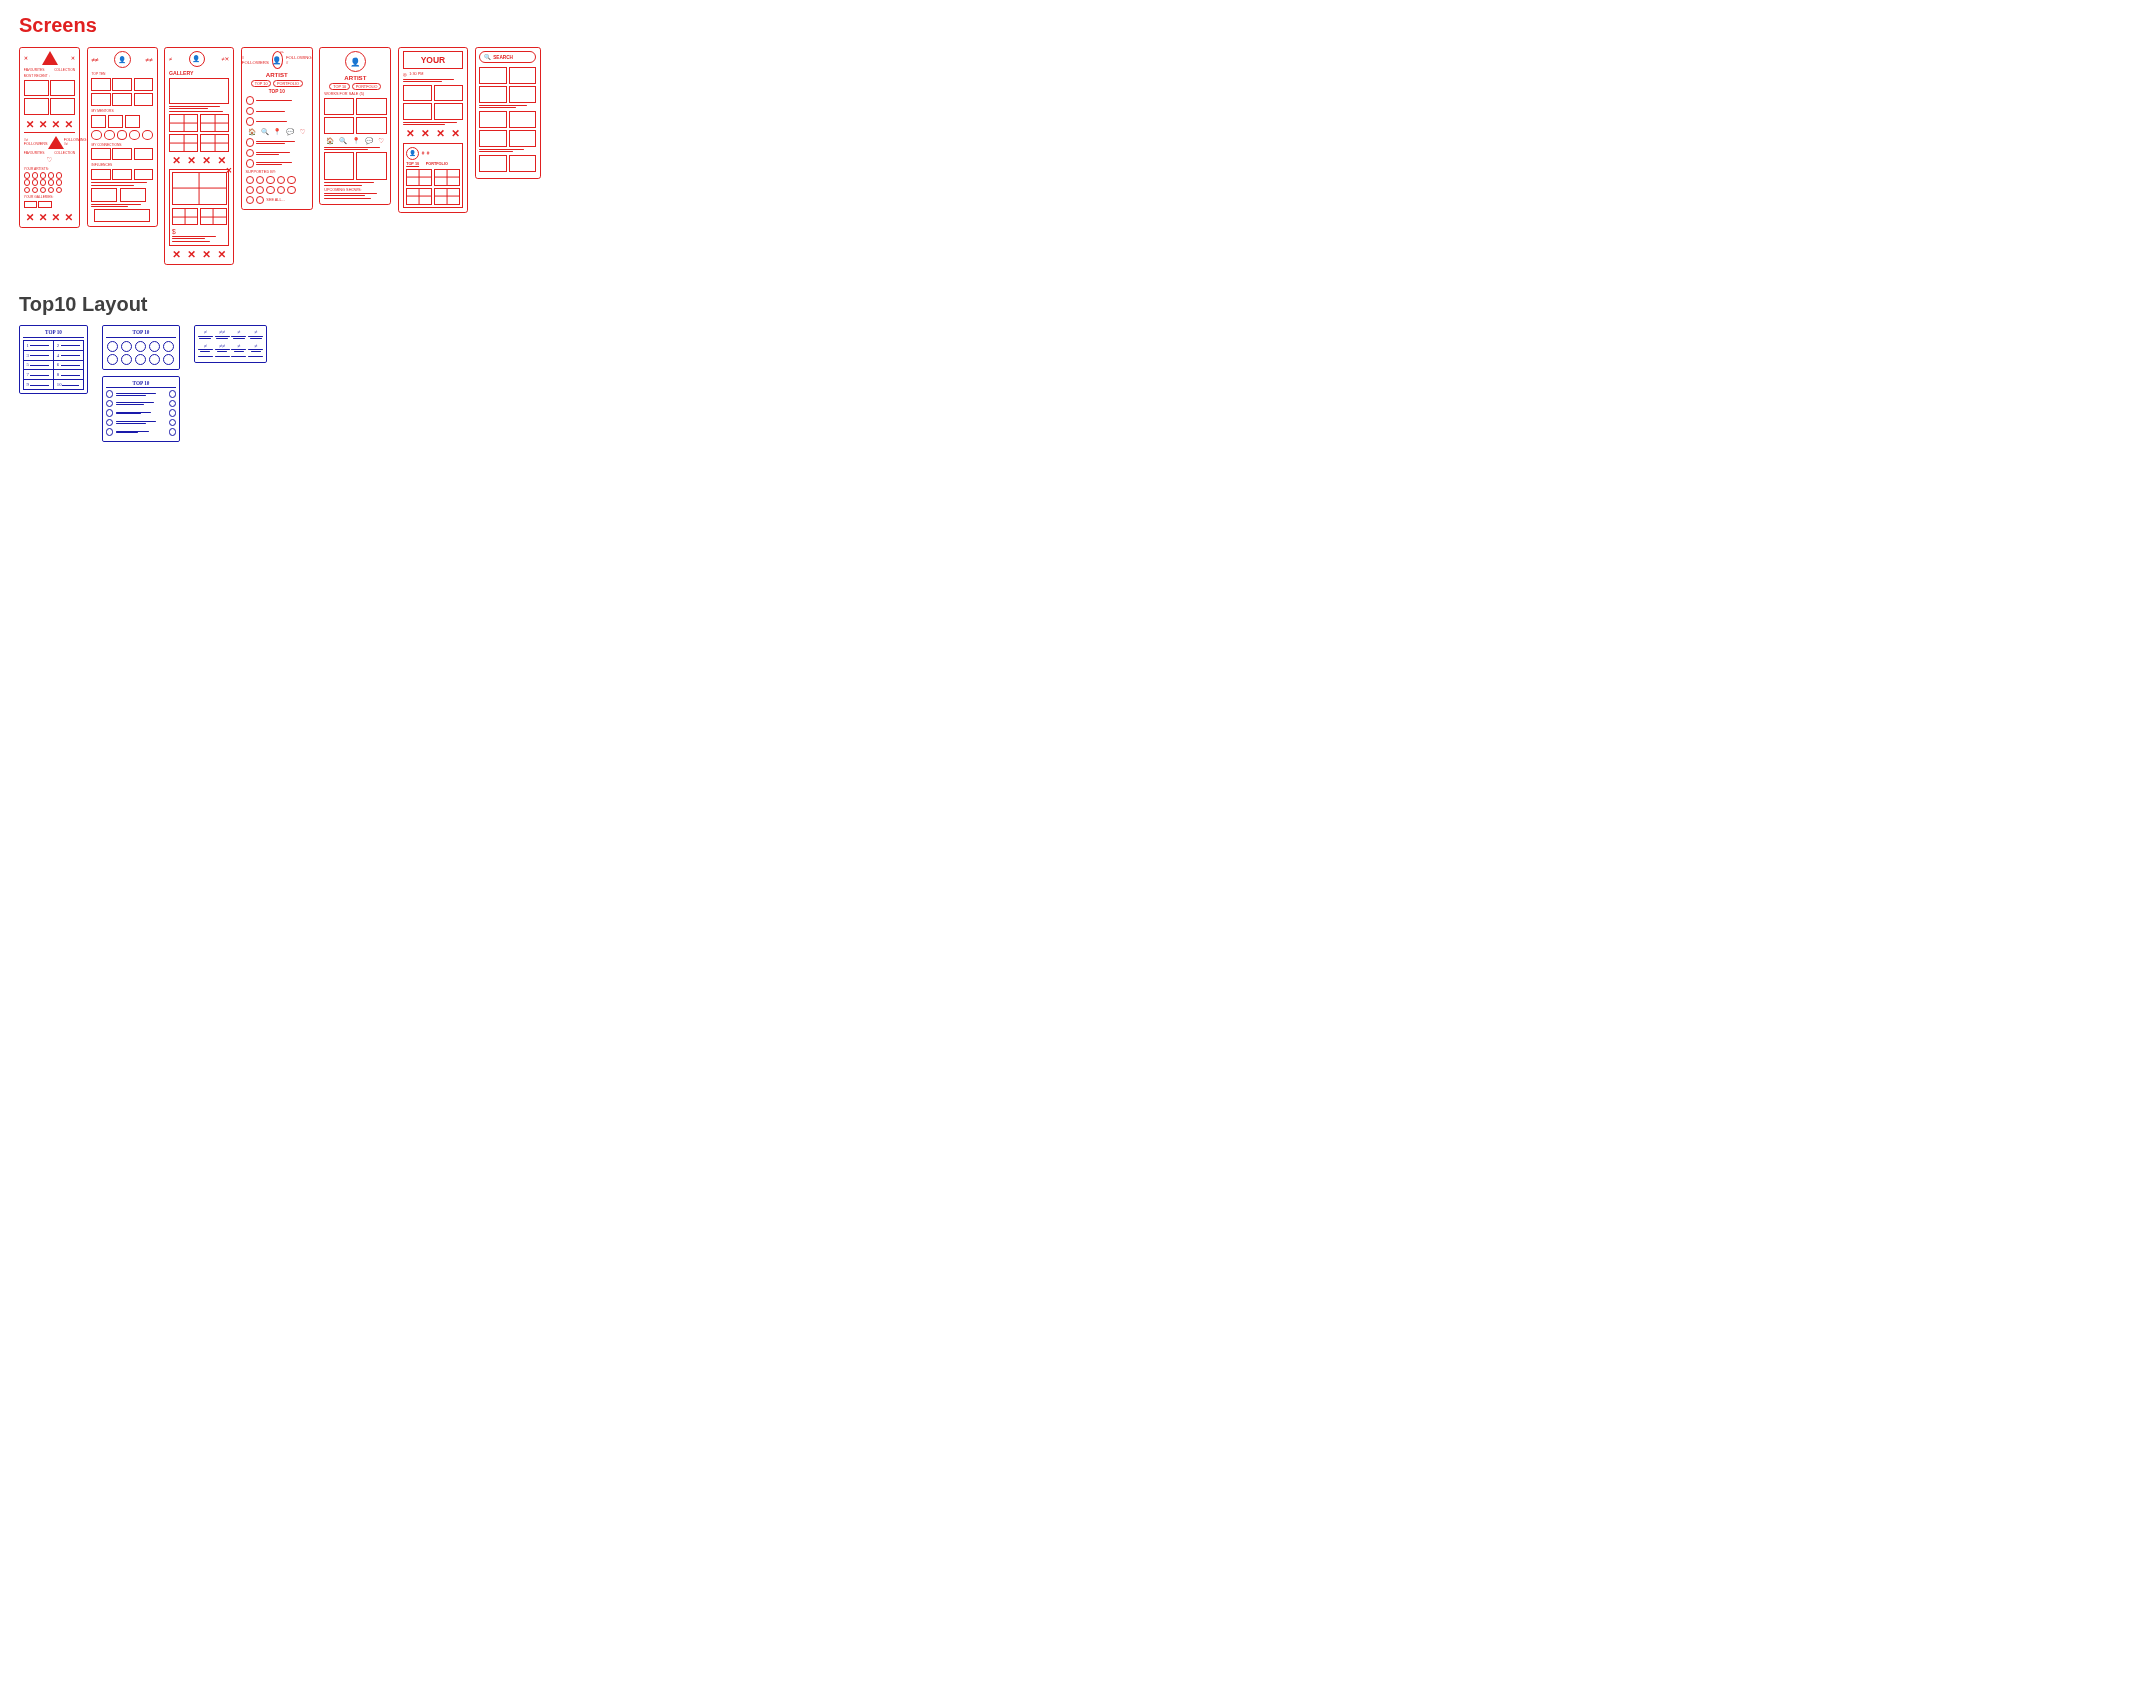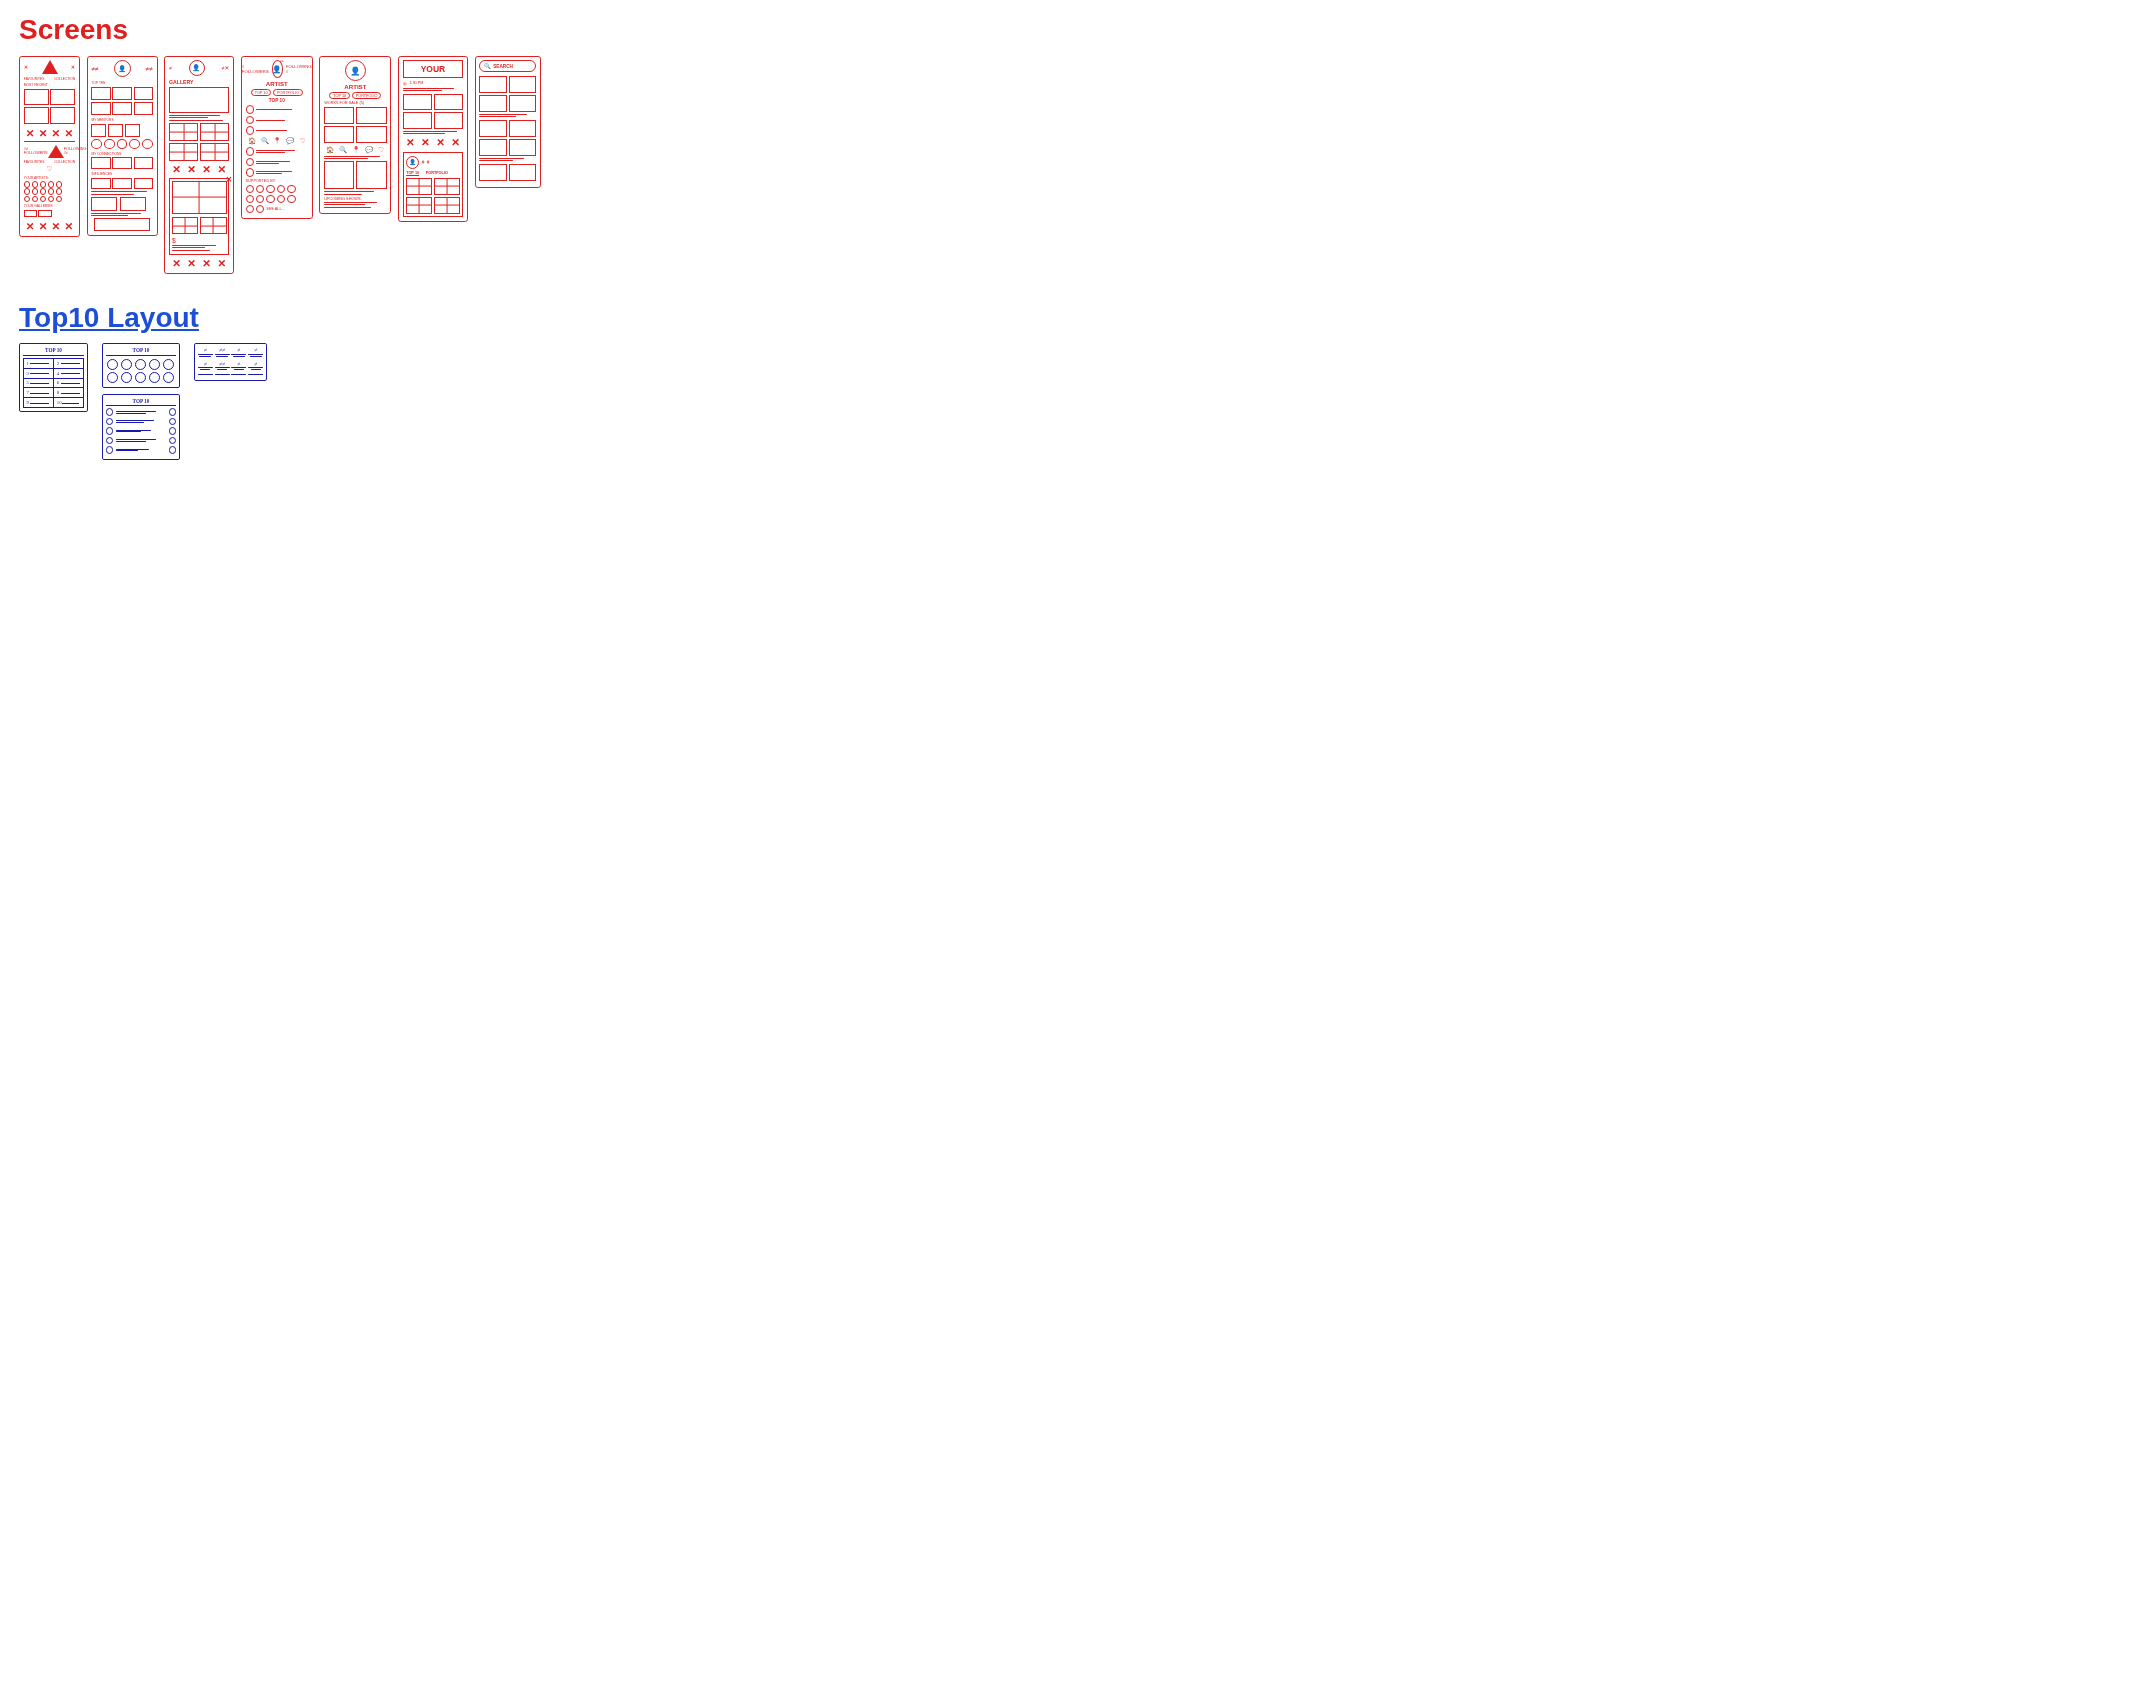--- a/index.html
+++ b/index.html
@@ -4,26 +4,26 @@
   <style>
     * { box-sizing: border-box; margin: 0; padding: 0; }
     body {
       background: #fff;
       font-family: 'Comic Sans MS', cursive, sans-serif;
       padding: 14px 19px;
       width: 567px;
     }
 
     .section-title {
-      font-size: 28px;
+      font-size: 20px;
       font-weight: bold;
       margin-bottom: 9.5px;
     }
     .screens-title { color: #e02020; }
-    .top10-title { color: #1d4ed8; text-decoration: underline; }
+    .top10-title { color: #404040; }
 
     
     .screens-row {
       display: flex;
       flex-direction: row;
       gap: 6.6px;
       align-items: flex-start;
       margin-bottom: 28px;
     }
 

